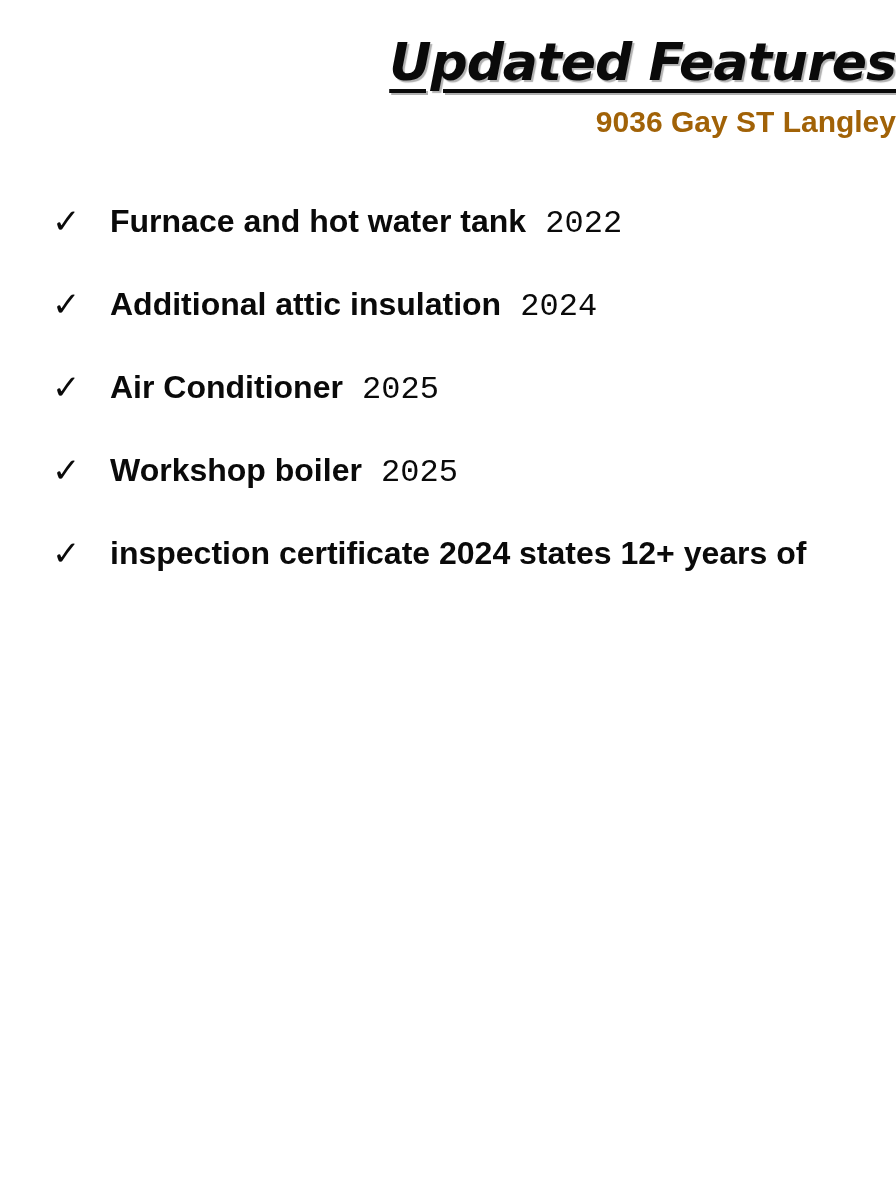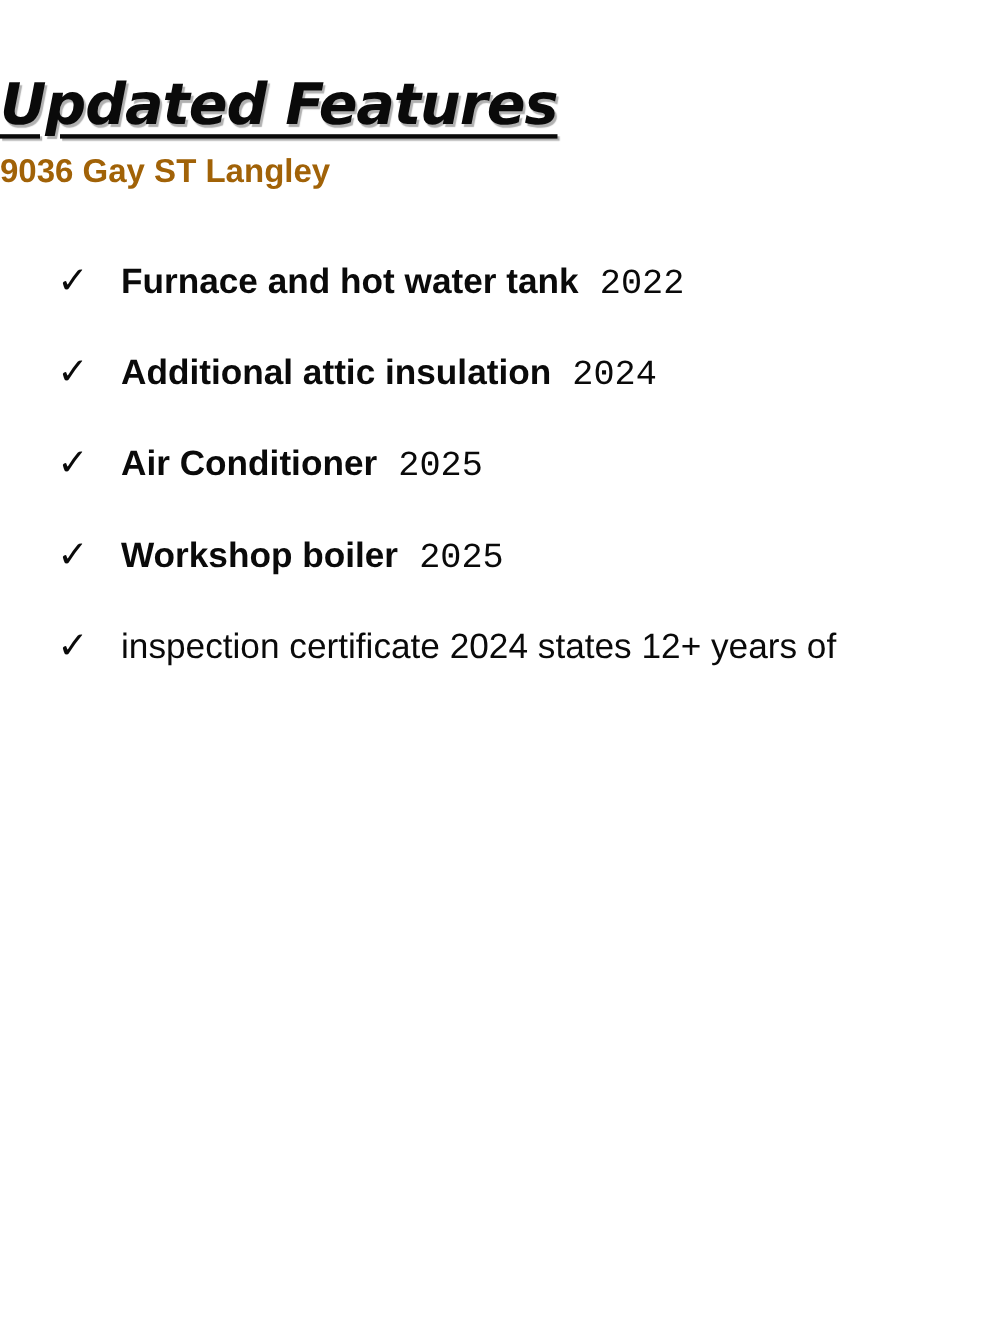--- a/index.html
+++ b/index.html
@@ -10,22 +10,22 @@
   .page {
     position: relative;
     width: 896px;
     height: 1200px;
     background: #ffffff;
     overflow: hidden;
     font-family: "Liberation Sans", sans-serif;
     color: #0a0a0a;
   }
   .header {
-    text-align: left;
-    padding-top: 68px;
+    text-align: right;
+    padding-top: 34px;
   }
   .title {
     display: inline-block;
     font-family: "DejaVu Sans", sans-serif;
     font-size: 52px;
     font-weight: bold;
     font-style: italic;
     letter-spacing: -1px;
     color: #0a0a0a;
     text-decoration: underline;
@@ -70,21 +70,21 @@
   }
   .label {
     font-weight: bold;
     margin-top: 30px;
   }
   .year {
     font-weight: normal;
     font-family: Liberation Mono, monospace;
   }
   .cont {
-    font-weight: normal;
+    font-weight: bold;
   }
 </style>
 </head>
 <body>
 
 <div class="page">
   <div class="header">
     <div>
       <span class="title">Updated Features</span>
     </div>

